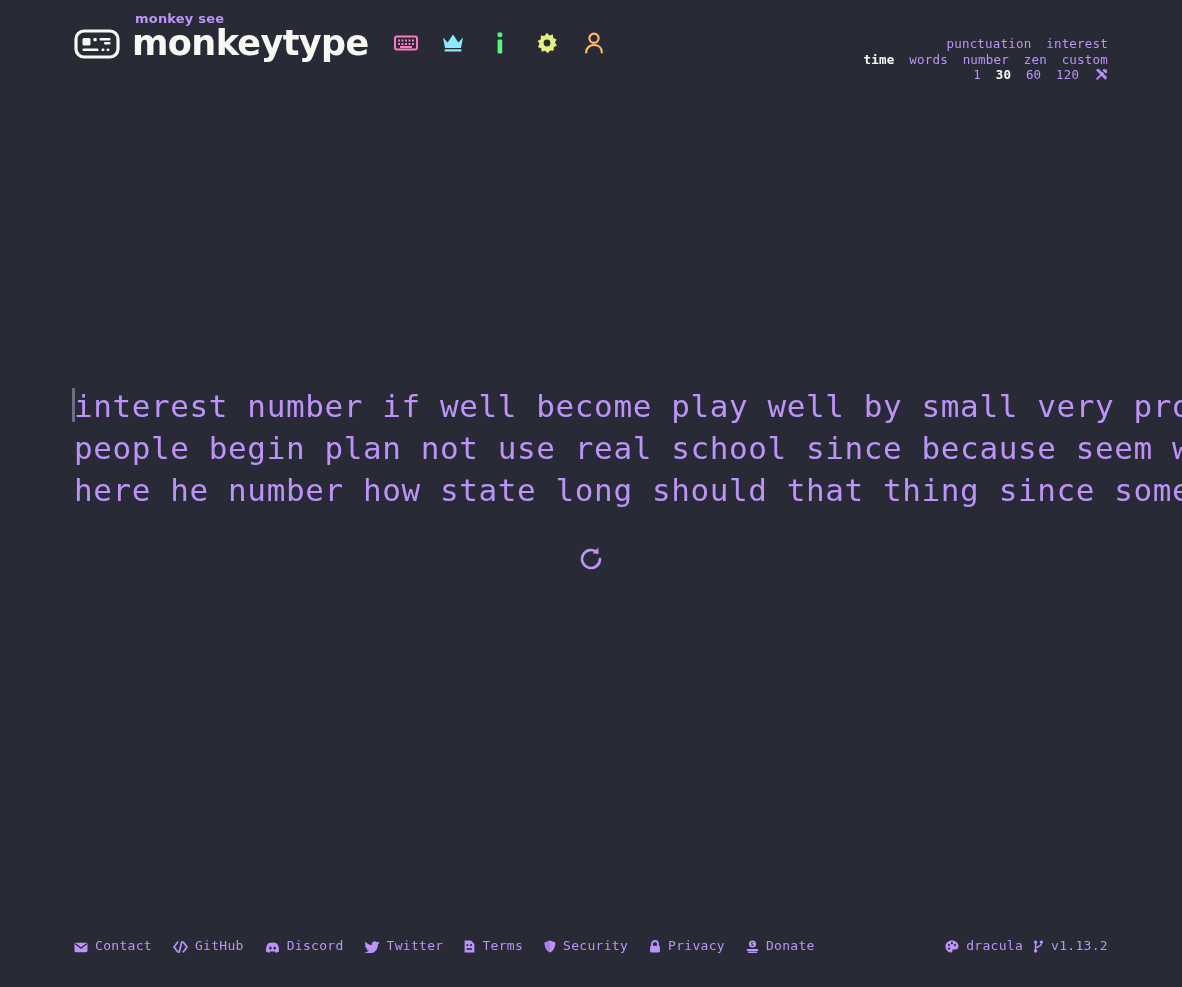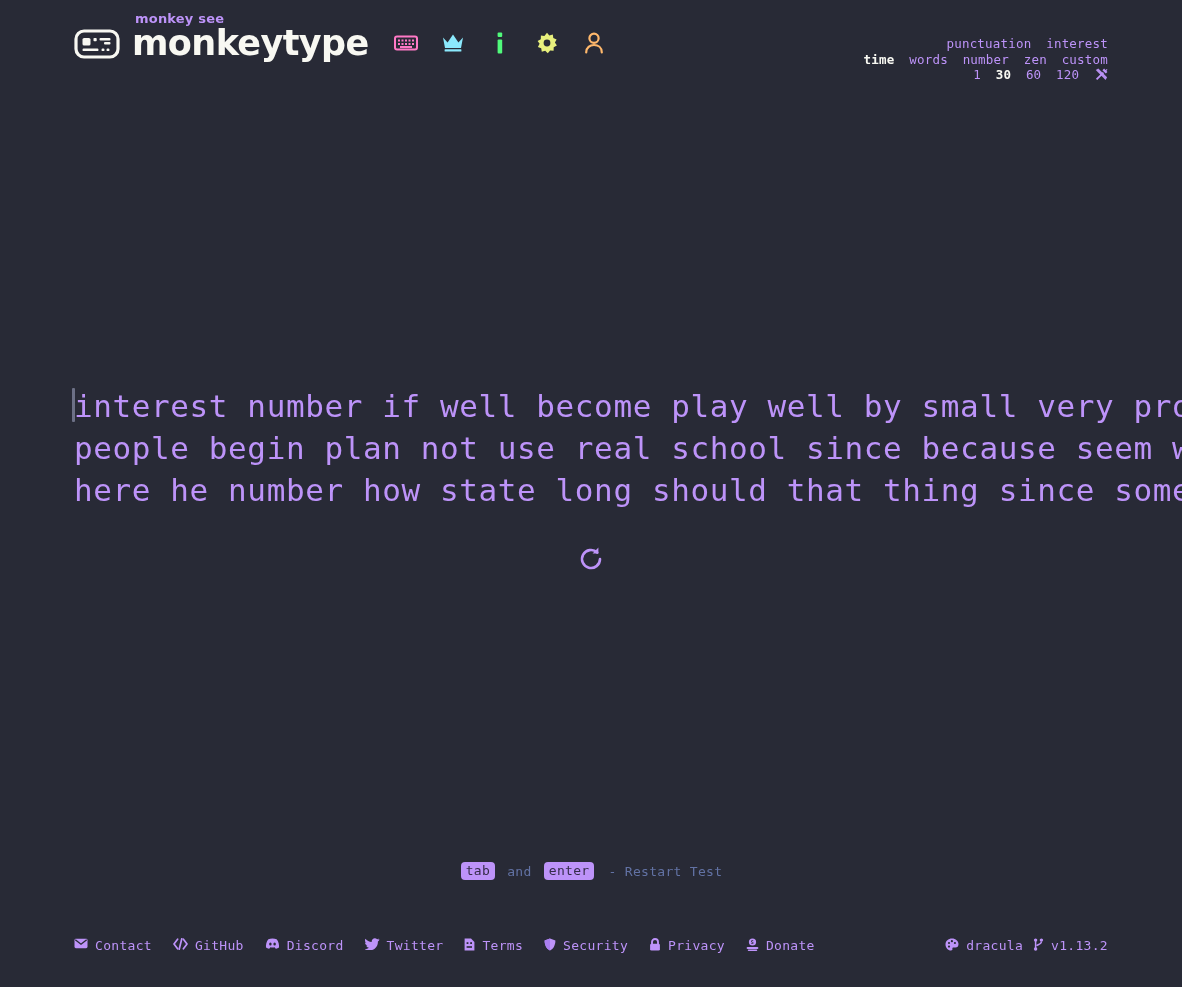--- a/index.html
+++ b/index.html
@@ -174,21 +174,21 @@
     top:938px;
     display:flex;
     align-items:center;
     justify-content:space-between;
     font-size:13px;
     color:var(--main);
   }
   .foot-left{display:flex;align-items:center;gap:21px;}
   .foot-right{display:flex;align-items:center;gap:10px;}
   .foot-link{
-    display:flex;align-items:flex-start;gap:7px;
+    display:flex;align-items:flex-end;gap:7px;
     color:var(--main);
     cursor:pointer;
     text-decoration:none;
     letter-spacing:.3px;
     white-space:nowrap;
   }
   .foot-link svg{display:block;flex:0 0 auto;}
 </style>
 </head>
 <body>
@@ -321,26 +321,20 @@
       <span>
         <svg width="26" height="26" viewBox="0 0 26 26">
           <path d="M22 13 A9 9 0 1 1 19.2 6.5" fill="none" stroke="#bd93f9" stroke-width="2.6" stroke-linecap="round"></path>
           <path d="M20.4 1.6 L20.4 7.6 L14.6 7.6 Z" fill="#bd93f9"></path>
         </svg>
       </span>
     </button>
   </div>
 
   <div class="hints">
-    <span class="hint-row">
-      <span class="kbd">tab</span>
-      <span class="conj">and</span>
-      <span class="kbd">enter</span>
-      <span class="desc">- Restart Test</span>
-    </span>
   </div>
 
   <footer>
 
     <div class="foot-left">
 
       <a class="foot-link" href="#">
         <span>
           <svg width="14" height="11" viewBox="0 0 14 11">
             <rect x="0.5" y="0.8" width="13" height="9.4" rx="1.4" fill="#bd93f9"></rect>

